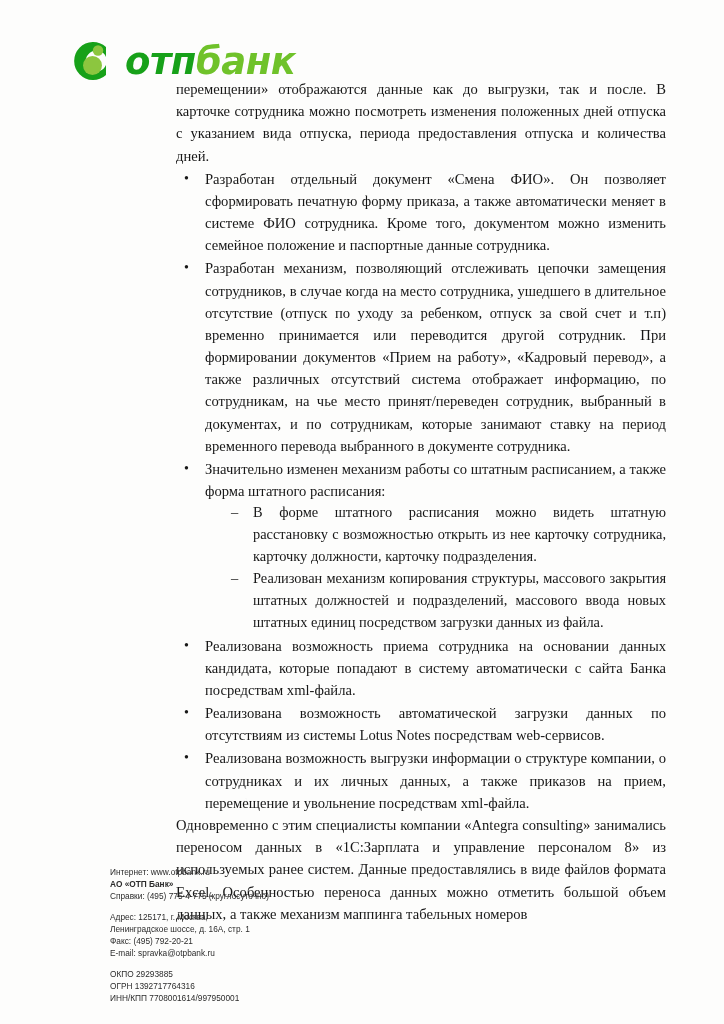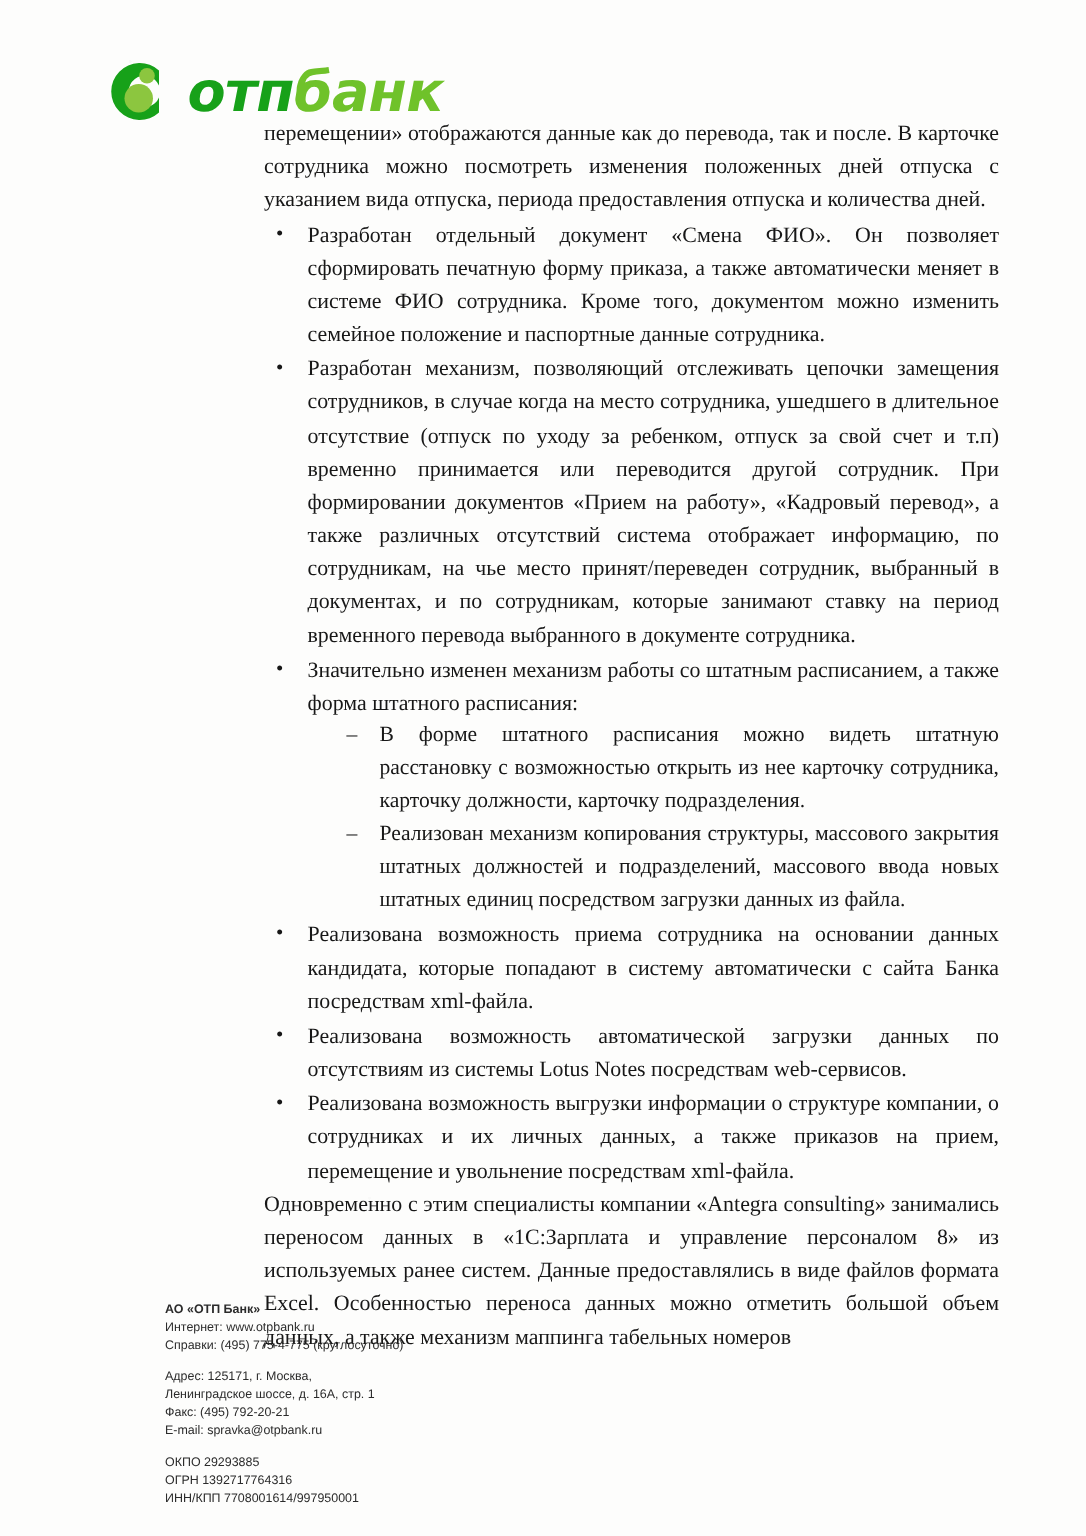--- a/index.html
+++ b/index.html
@@ -160,21 +160,21 @@
         <circle cx="30" cy="13.5" r="5.2" fill="#8cc63f"></circle>
       </svg>
     </div>
     <div class="logo-wordmark">
       <span class="w-dark">отп</span><span class="w-light">банк</span>
     </div>
   </div>
 
   <div class="content">
 
-    <p class="para intro-para">перемещении» отображаются данные как до перевода, так и после. В карточке сотрудника можно посмотреть изменения положенных дней отпуска с указанием вида отпуска, периода предоставления отпуска и количества дней.</p>
+    <p class="para intro-para">перемещении» отображаются данные как до выгрузки, так и после. В карточке сотрудника можно посмотреть изменения положенных дней отпуска с указанием вида отпуска, периода предоставления отпуска и количества дней.</p>
 
     <ul class="bullets">
 
       <li>
         <span class="marker">•</span>
         <span>Разработан отдельный документ «Смена ФИО». Он позволяет сформировать печатную форму приказа, а также автоматически меняет в системе ФИО сотрудника. Кроме того, документом можно изменить семейное положение и паспортные данные сотрудника.</span>
       </li>
 
       <li>
         <span class="marker">•</span>
@@ -213,22 +213,22 @@
 
     </ul>
 
     <p class="para closing-para">Одновременно с этим специалисты компании «Antegra consulting» занимались переносом данных в «1С:Зарплата и управление персоналом 8» из используемых ранее систем. Данные предоставлялись в виде файлов формата Excel. Особенностью переноса данных можно отметить большой объем данных, а также механизм маппинга табельных номеров</p>
 
   </div>
 
   <div class="footer">
 
     <div class="fgroup">
+      <div class="fline">Интернет: www.otpbank.ru</div>
       <div class="fline bold">АО «ОТП Банк»</div>
-      <div class="fline">Интернет: www.otpbank.ru</div>
       <div class="fline">Справки: (495) 775-4-775 (круглосуточно)</div>
     </div>
 
     <div class="fgroup">
       <div class="fline">Адрес: 125171, г. Москва,</div>
       <div class="fline">Ленинградское шоссе, д. 16А, стр. 1</div>
       <div class="fline">Факс: (495) 792-20-21</div>
       <div class="fline">E-mail: spravka@otpbank.ru</div>
     </div>
 

